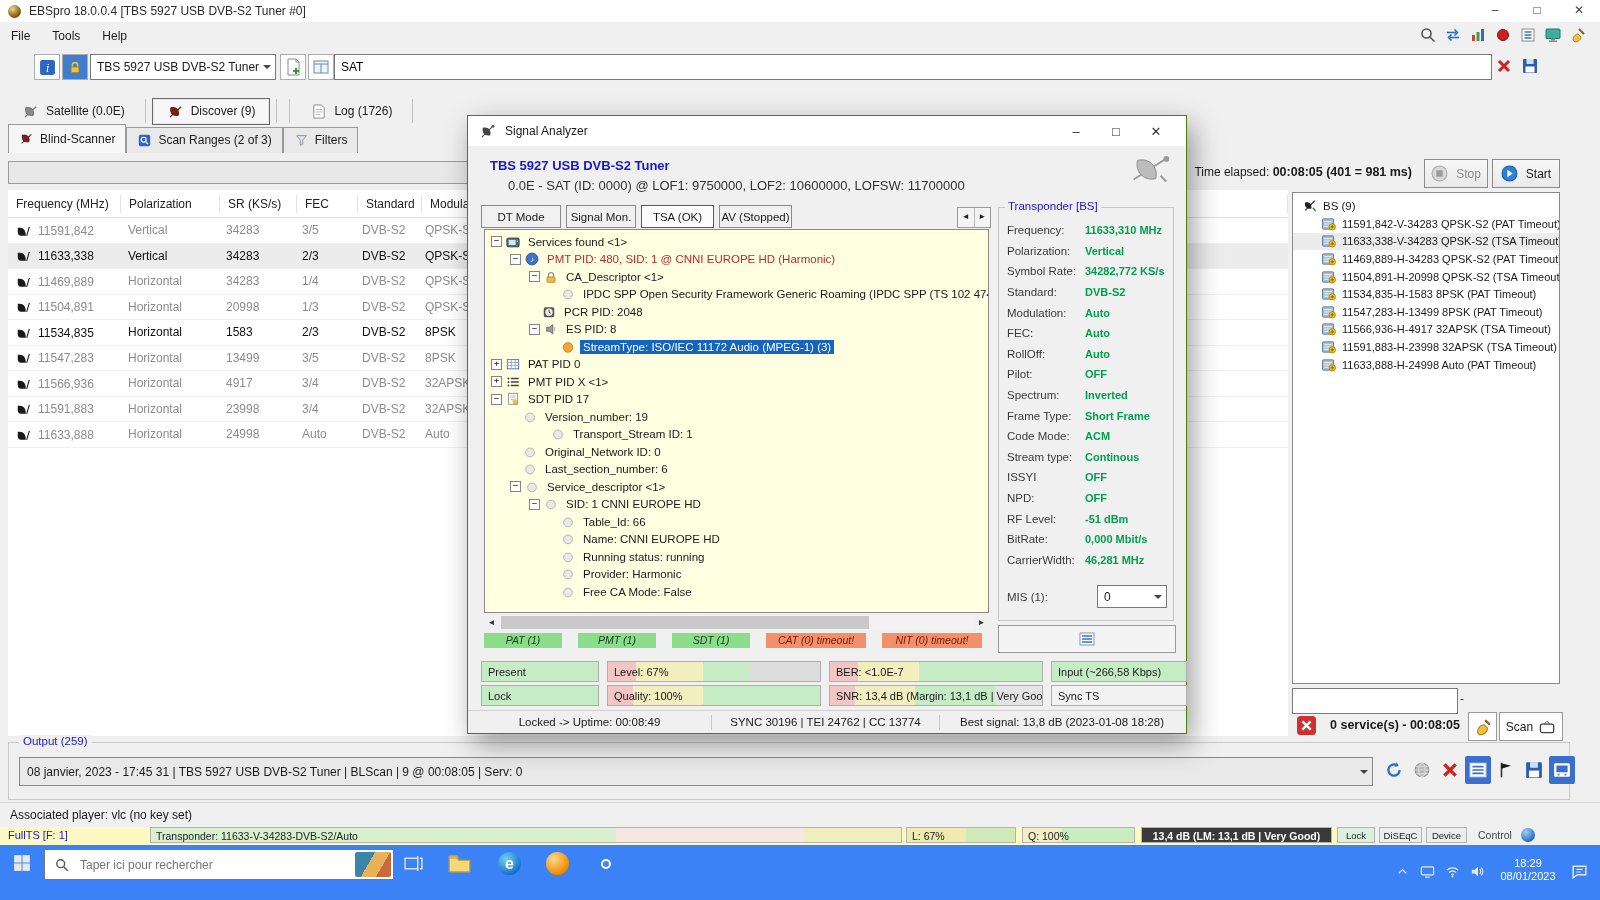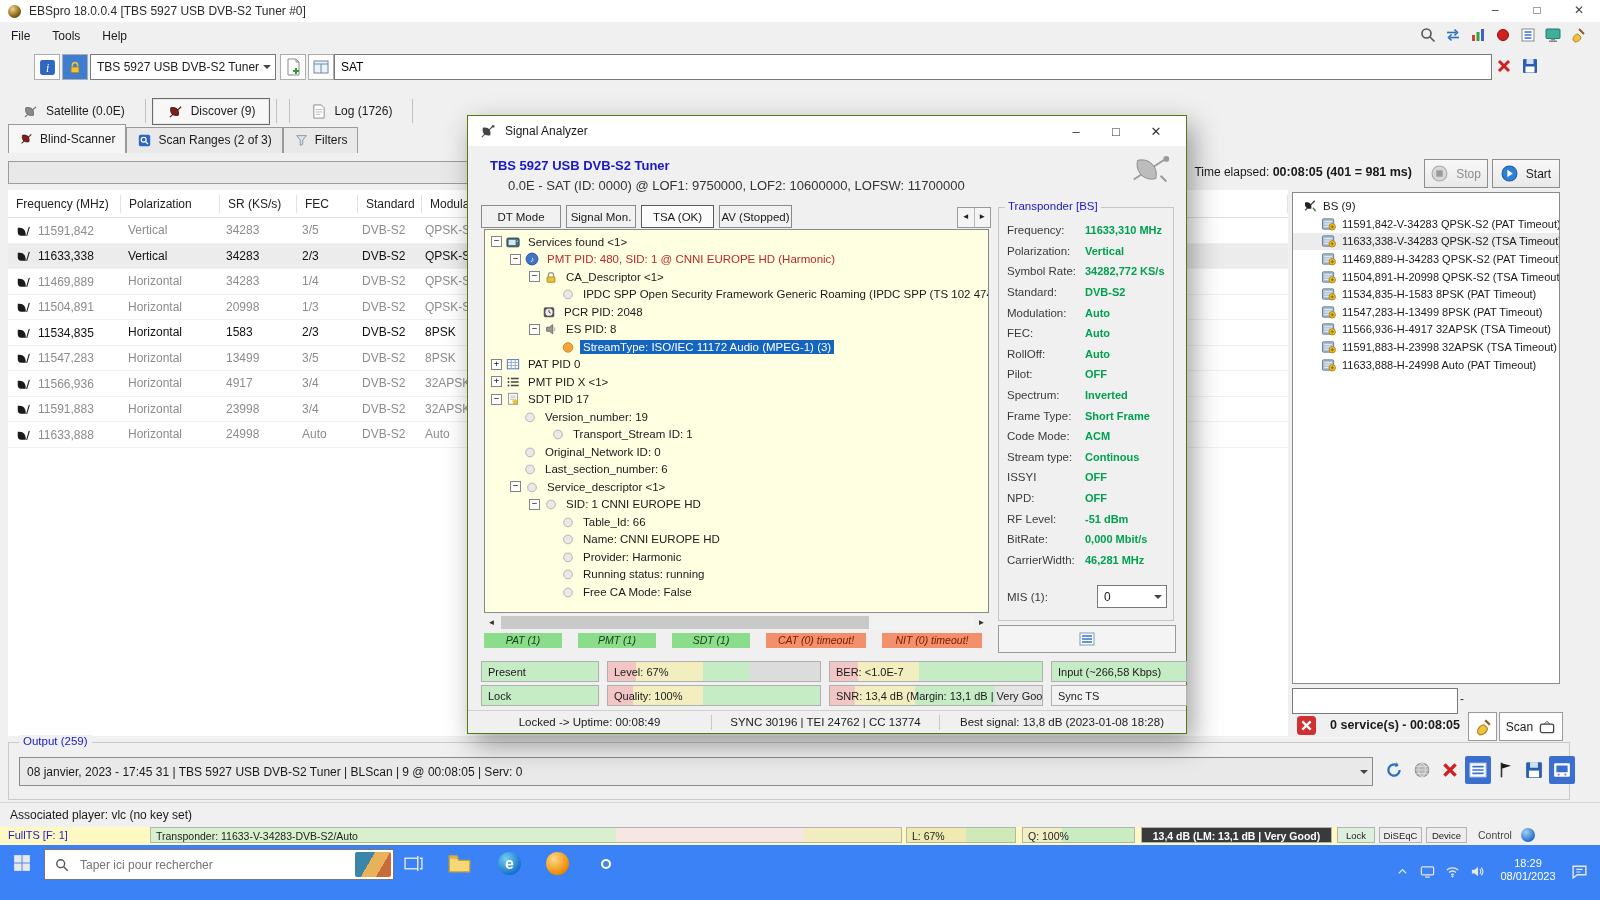--- a/index.html
+++ b/index.html
@@ -1087,30 +1087,30 @@
           </span>
           <span class="nlabel">Name: CNNI EUROPE HD</span>
         </div>
         <div class="ntrow" style="padding-left: 63px;">
           <span class="exp-none"></span>
           <span class="icon" style="width: 14px; height: 14px;">
             <svg viewBox="0 0 16 16">
               <circle cx="8" cy="8.5" r="5" fill="#e9e9e9" stroke="#aaa"></circle>
             </svg>
           </span>
-          <span class="nlabel">Provider: Harmonic</span>
+          <span class="nlabel">Running status: running</span>
         </div>
         <div class="ntrow" style="padding-left: 63px;">
           <span class="exp-none"></span>
           <span class="icon" style="width: 14px; height: 14px;">
             <svg viewBox="0 0 16 16">
               <circle cx="8" cy="8.5" r="5" fill="#e9e9e9" stroke="#aaa"></circle>
             </svg>
           </span>
-          <span class="nlabel">Running status: running</span>
+          <span class="nlabel">Provider: Harmonic</span>
         </div>
         <div class="ntrow" style="padding-left: 63px;">
           <span class="exp-none"></span>
           <span class="icon" style="width: 14px; height: 14px;">
             <svg viewBox="0 0 16 16">
               <circle cx="8" cy="8.5" r="5" fill="#e9e9e9" stroke="#aaa"></circle>
             </svg>
           </span>
           <span class="nlabel">Free CA Mode: False</span>
         </div>

